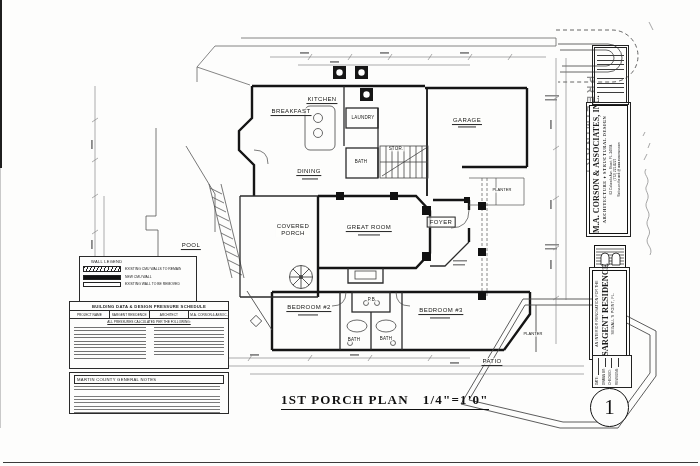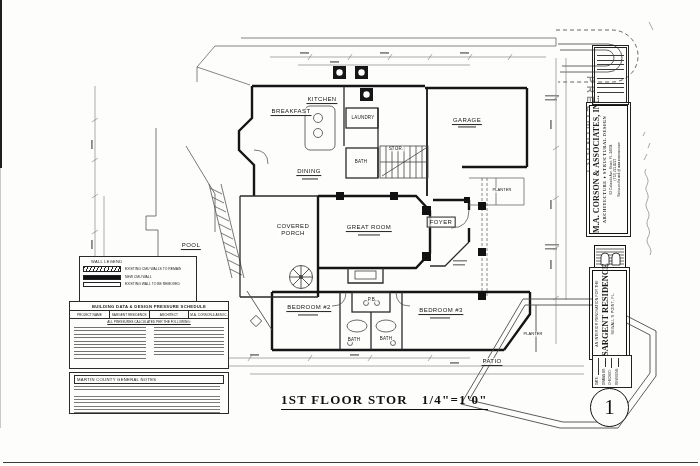--- a/index.html
+++ b/index.html
@@ -273,21 +273,21 @@
 <div class="lbl u" style="left:191px;top:246px">POOL</div>
 <div class="lbl u" style="left:309px;top:308px">BEDROOM #2</div>
 <div class="lbl sm" style="left:372px;top:300px">P.B.</div>
 <div class="lbl u" style="left:441px;top:311px">BEDROOM #3</div>
 <div class="lbl sm" style="left:354px;top:340px">BATH</div>
 <div class="lbl sm" style="left:386px;top:339px">BATH</div>
 <div class="lbl u" style="left:492px;top:362px">PATIO</div>
 <div class="lbl xs" style="left:533px;top:334px">PLANTER</div>
 
 <div class="plan-title">
-  <span>1ST FLOOR STOR</span><span class="scale">1/4"=1'0"</span>
+  <span>1ST PORCH PLAN</span><span class="scale">1/4"=1'0"</span>
 </div>
 
 <div class="panel legend">
   <div class="ttl">WALL LEGEND</div>
   <div class="row">
     <span class="sw hatch"></span>
     <span class="lt">EXISTING CMU WALLS TO REMAIN</span>
   </div>
   <div class="row">
     <span class="sw solid"></span>

